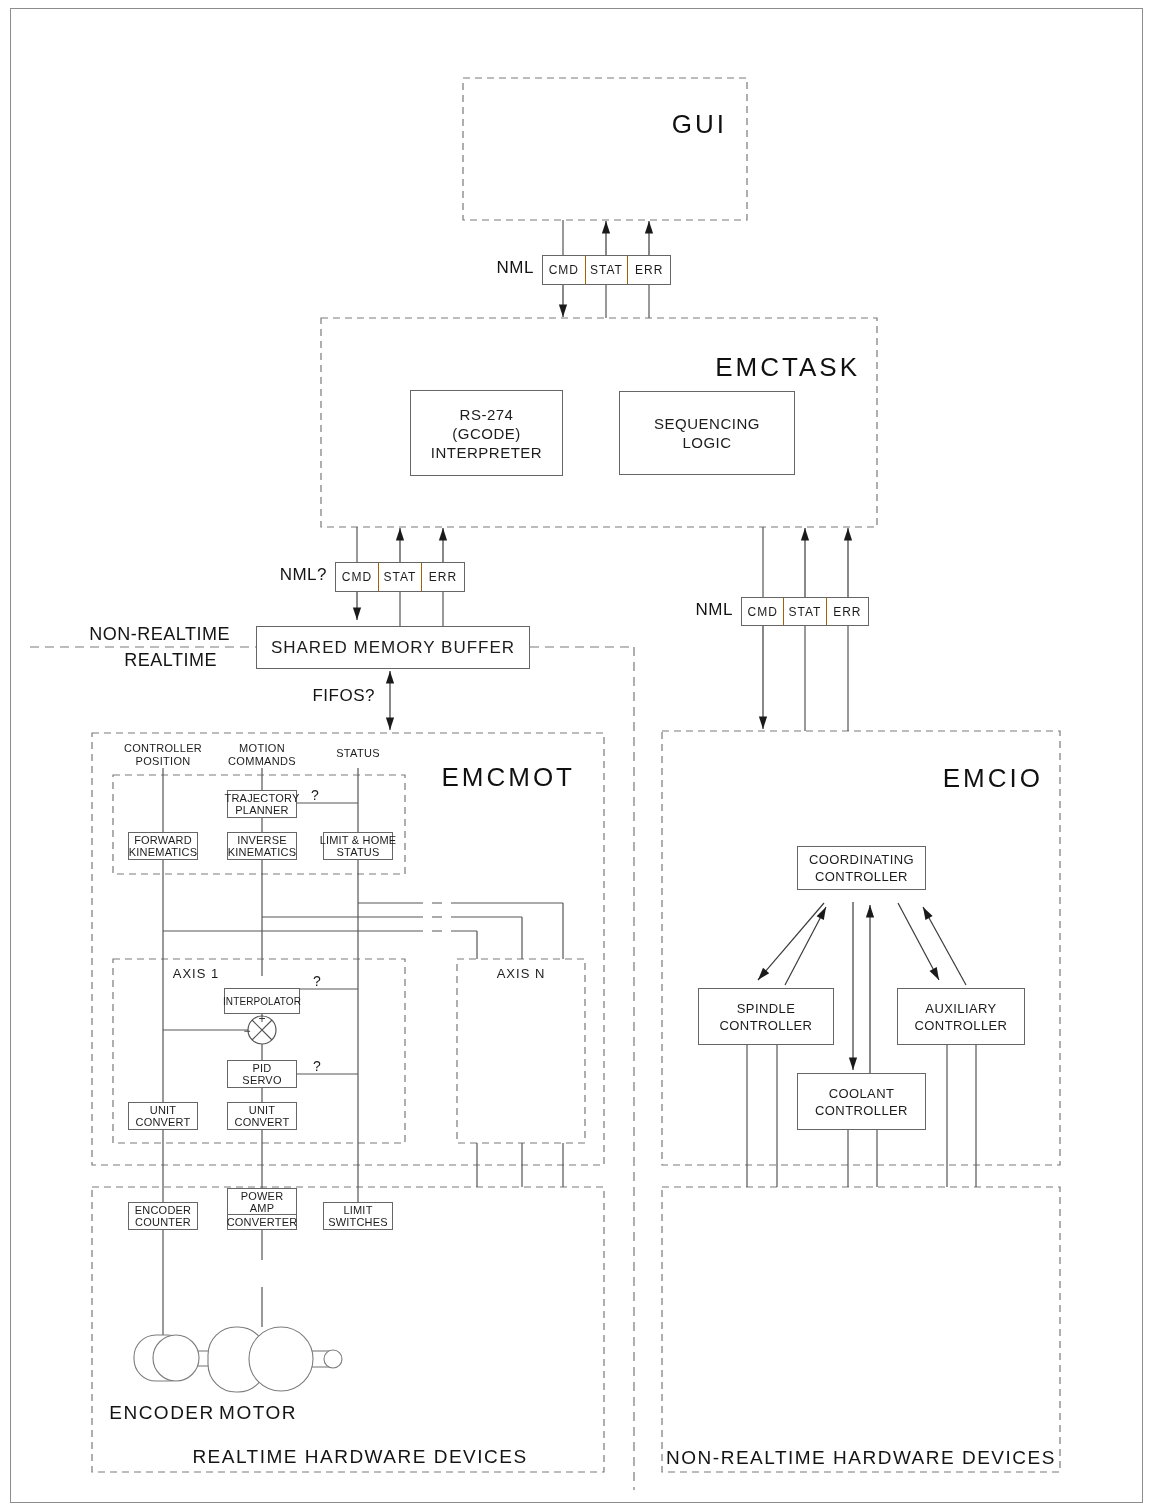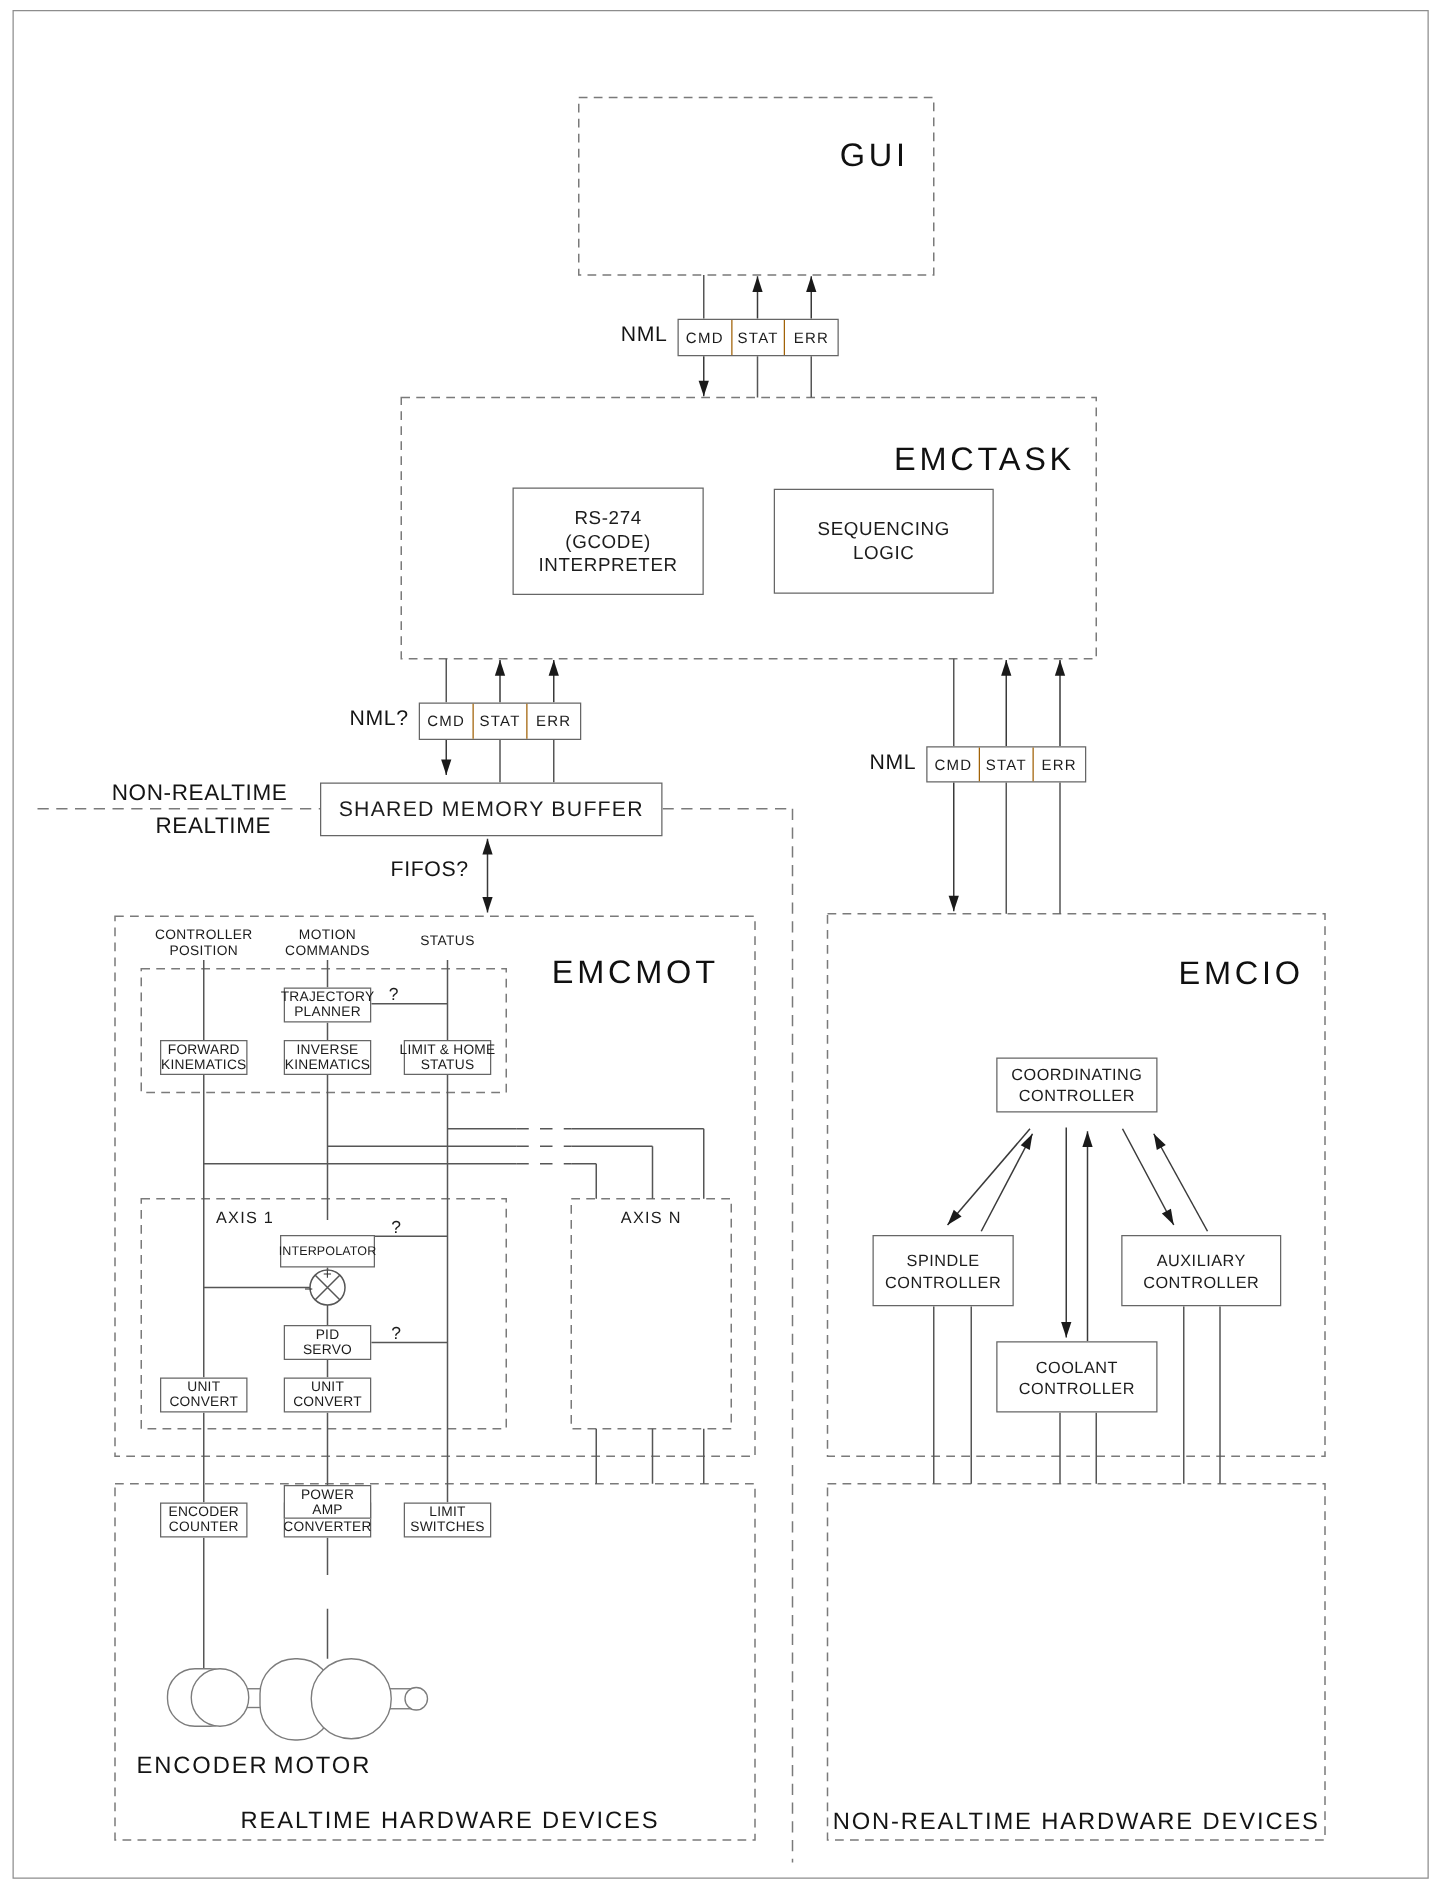--- a/index.html
+++ b/index.html
@@ -227,21 +227,21 @@
     <span>AMP</span>
   </div>
   <div class="lab lab19" style="left:102px;top:1402px;width:120px;text-align:center;">ENCODER</div>
   <div class="lab lab19" style="left:198px;top:1402px;width:120px;text-align:center;">MOTOR</div>
   <div class="lab lab19" style="left:160px;top:1446px;width:400px;text-align:center;">REALTIME HARDWARE DEVICES</div>
 
   <div class="box med" style="left:797px;top:846px;width:129px;height:44px;">
     <span>COORDINATING</span>
     <span>CONTROLLER</span>
   </div>
-  <div class="box med" style="left:698px;top:988px;width:113px;height:57px;">
+  <div class="box med" style="left:698px;top:988px;width:136px;height:57px;">
     <span>SPINDLE</span>
     <span>CONTROLLER</span>
   </div>
   <div class="box med" style="left:897px;top:988px;width:128px;height:57px;">
     <span>AUXILIARY</span>
     <span>CONTROLLER</span>
   </div>
   <div class="box med" style="left:797px;top:1073px;width:129px;height:57px;">
     <span>COOLANT</span>
     <span>CONTROLLER</span>

